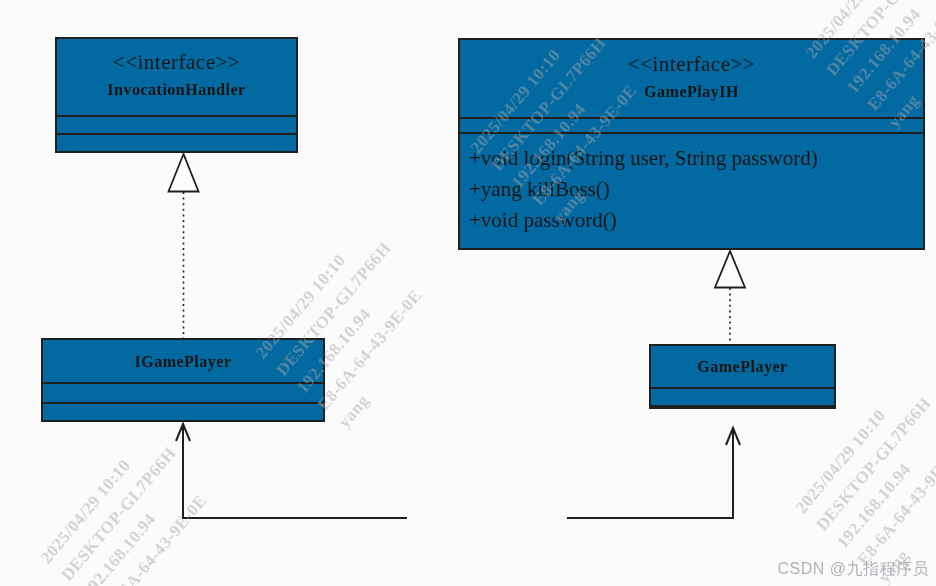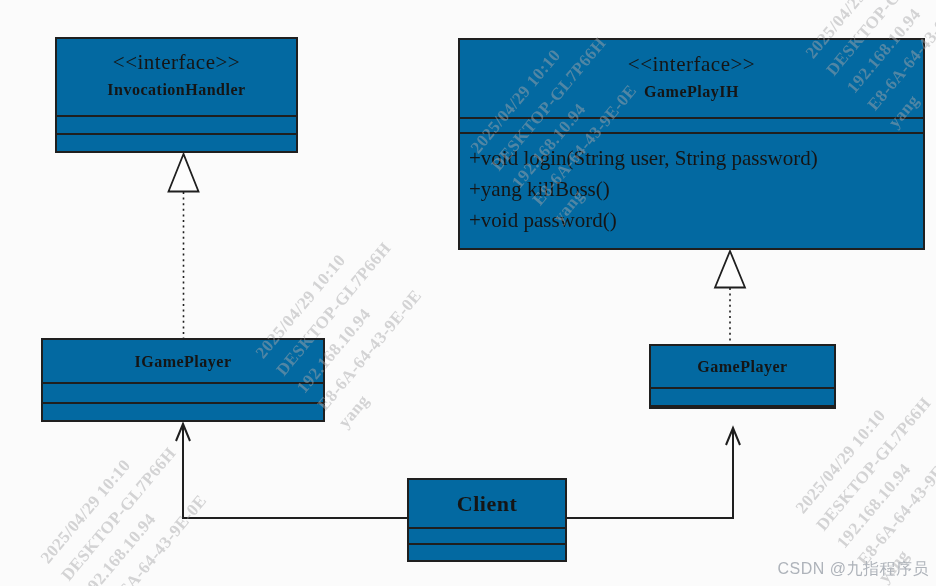--- a/index.html
+++ b/index.html
@@ -147,27 +147,20 @@
   </div>
 
   <div class="uml-box" id="box-gameplayer">
     <div class="comp title">
       <div class="cls-name">GamePlayer</div>
     </div>
     <div class="comp attrs"></div>
     <div class="comp ops"></div>
   </div>
 
-  <div class="uml-box" id="box-client">
-    <div class="comp title">
-      <div class="cls-name">Client</div>
-    </div>
-    <div class="comp attrs"></div>
-    <div class="comp ops"></div>
-  </div>
 
   <div class="watermark-layer">
     <div class="wm-group wm-g1">
 
       <div>E8-6A-64-43-9E-0E</div>
       <div>yang</div>
     </div>
     <div class="wm-group wm-g2">
       <div>2025/04/29 10:10</div>
       <div>DESKTOP-GL7P66H</div>

